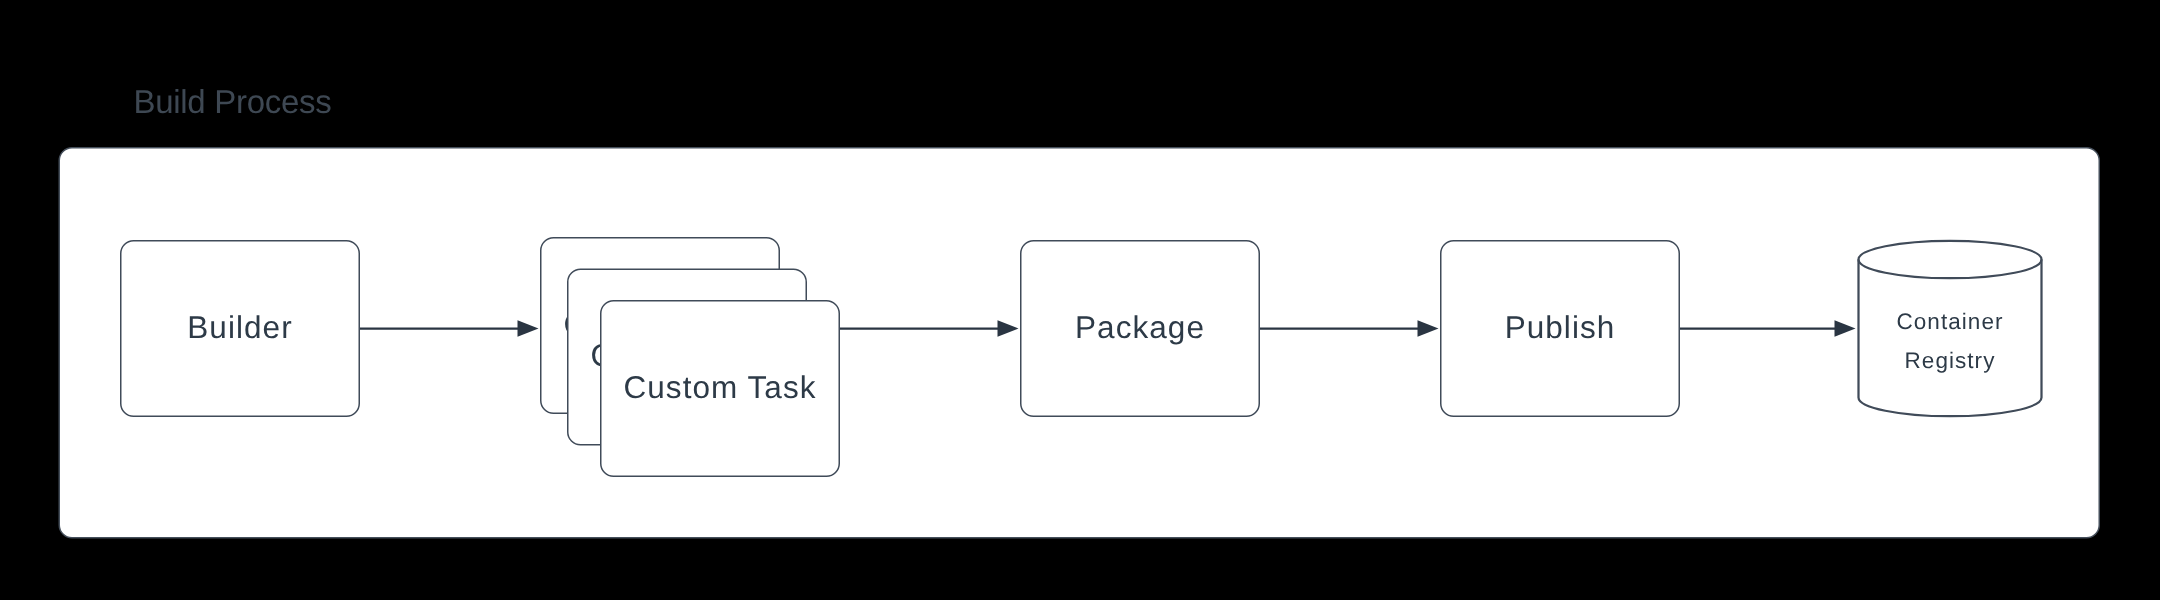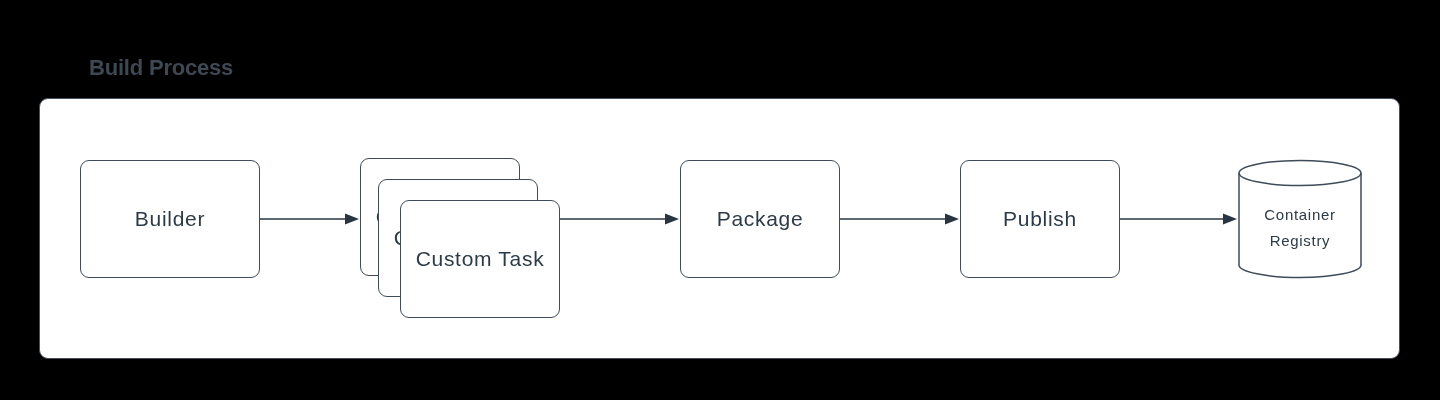--- a/index.html
+++ b/index.html
@@ -3,42 +3,42 @@
 <meta charset="utf-8">
 <style>
   html, body { margin: 0; padding: 0; background: #000; }
   .stage {
     position: relative; width: 1440px; height: 400px;
     background: #000000; overflow: hidden;
     font-family: "Liberation Sans", sans-serif;
   }
   .diagram-title {
     position: absolute; left: 89px; top: 55px;
-    font-size: 22px; font-weight: 700; letter-spacing: -0.2px;
+    font-size: 22px; font-weight: 400; letter-spacing: -0.2px;
     color: #3e4853; line-height: 26px; white-space: nowrap;
   }
   .panel {
     position: absolute; left: 39px; top: 98px;
     width: 1361px; height: 261px;
     background: #ffffff; border: 1.5px solid #454f5b;
     border-radius: 9px; box-sizing: border-box; z-index: 0;
   }
   svg.connectors {
     position: absolute; left: 0; top: 0; z-index: 1; pointer-events: none;
   }
   svg.connectors line { stroke: #2a3542; stroke-width: 1.5; }
   svg.connectors polygon { fill: #2a3542; }
   .node {
     position: absolute; box-sizing: border-box;
     background: #ffffff; border: 1.5px solid #404b59; border-radius: 9px;
     display: flex; align-items: center; justify-content: center;
     color: #2d3a47; font-size: 21px; letter-spacing: 0.7px;
     z-index: 2; white-space: nowrap;
   }
-  .node-builder  { left:  80px; top: 160px; width: 180px; height: 118px; }
+  .node-builder  { left:  80px; top: 160px; width: 160px; height: 118px; }
   .stack-back    { left: 360px; top: 158px; width: 160px; height: 118px; }
   .stack-middle  { left: 378px; top: 179px; width: 160px; height: 118px; }
   .stack-front   { left: 400px; top: 200px; width: 160px; height: 118px; }
   .node-package  { left: 680px; top: 160px; width: 160px; height: 118px; }
   .node-publish  { left: 960px; top: 160px; width: 160px; height: 118px; }
   .cylinder-node {
     position: absolute; left: 1238px; top: 159px; width: 124px; height: 120px;
     z-index: 2;
   }
   .cylinder-node svg { display: block; }

